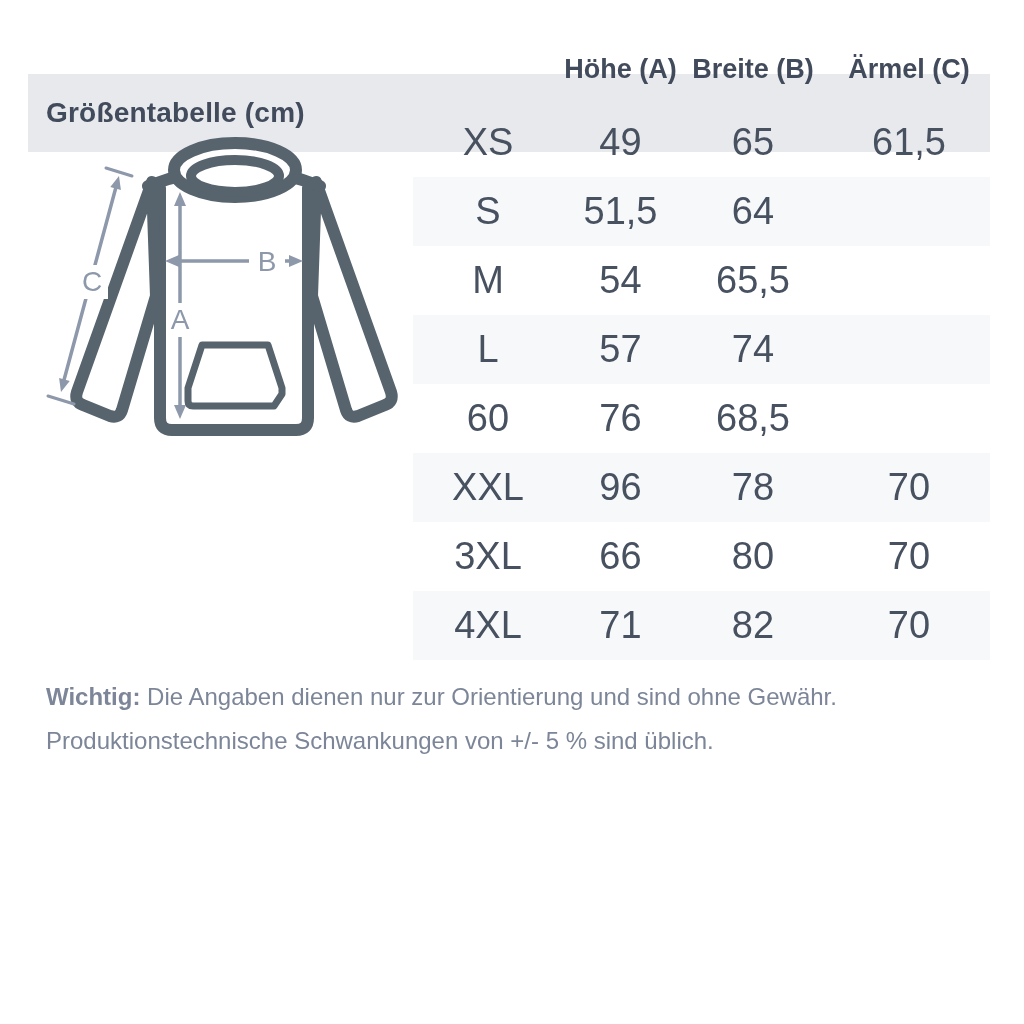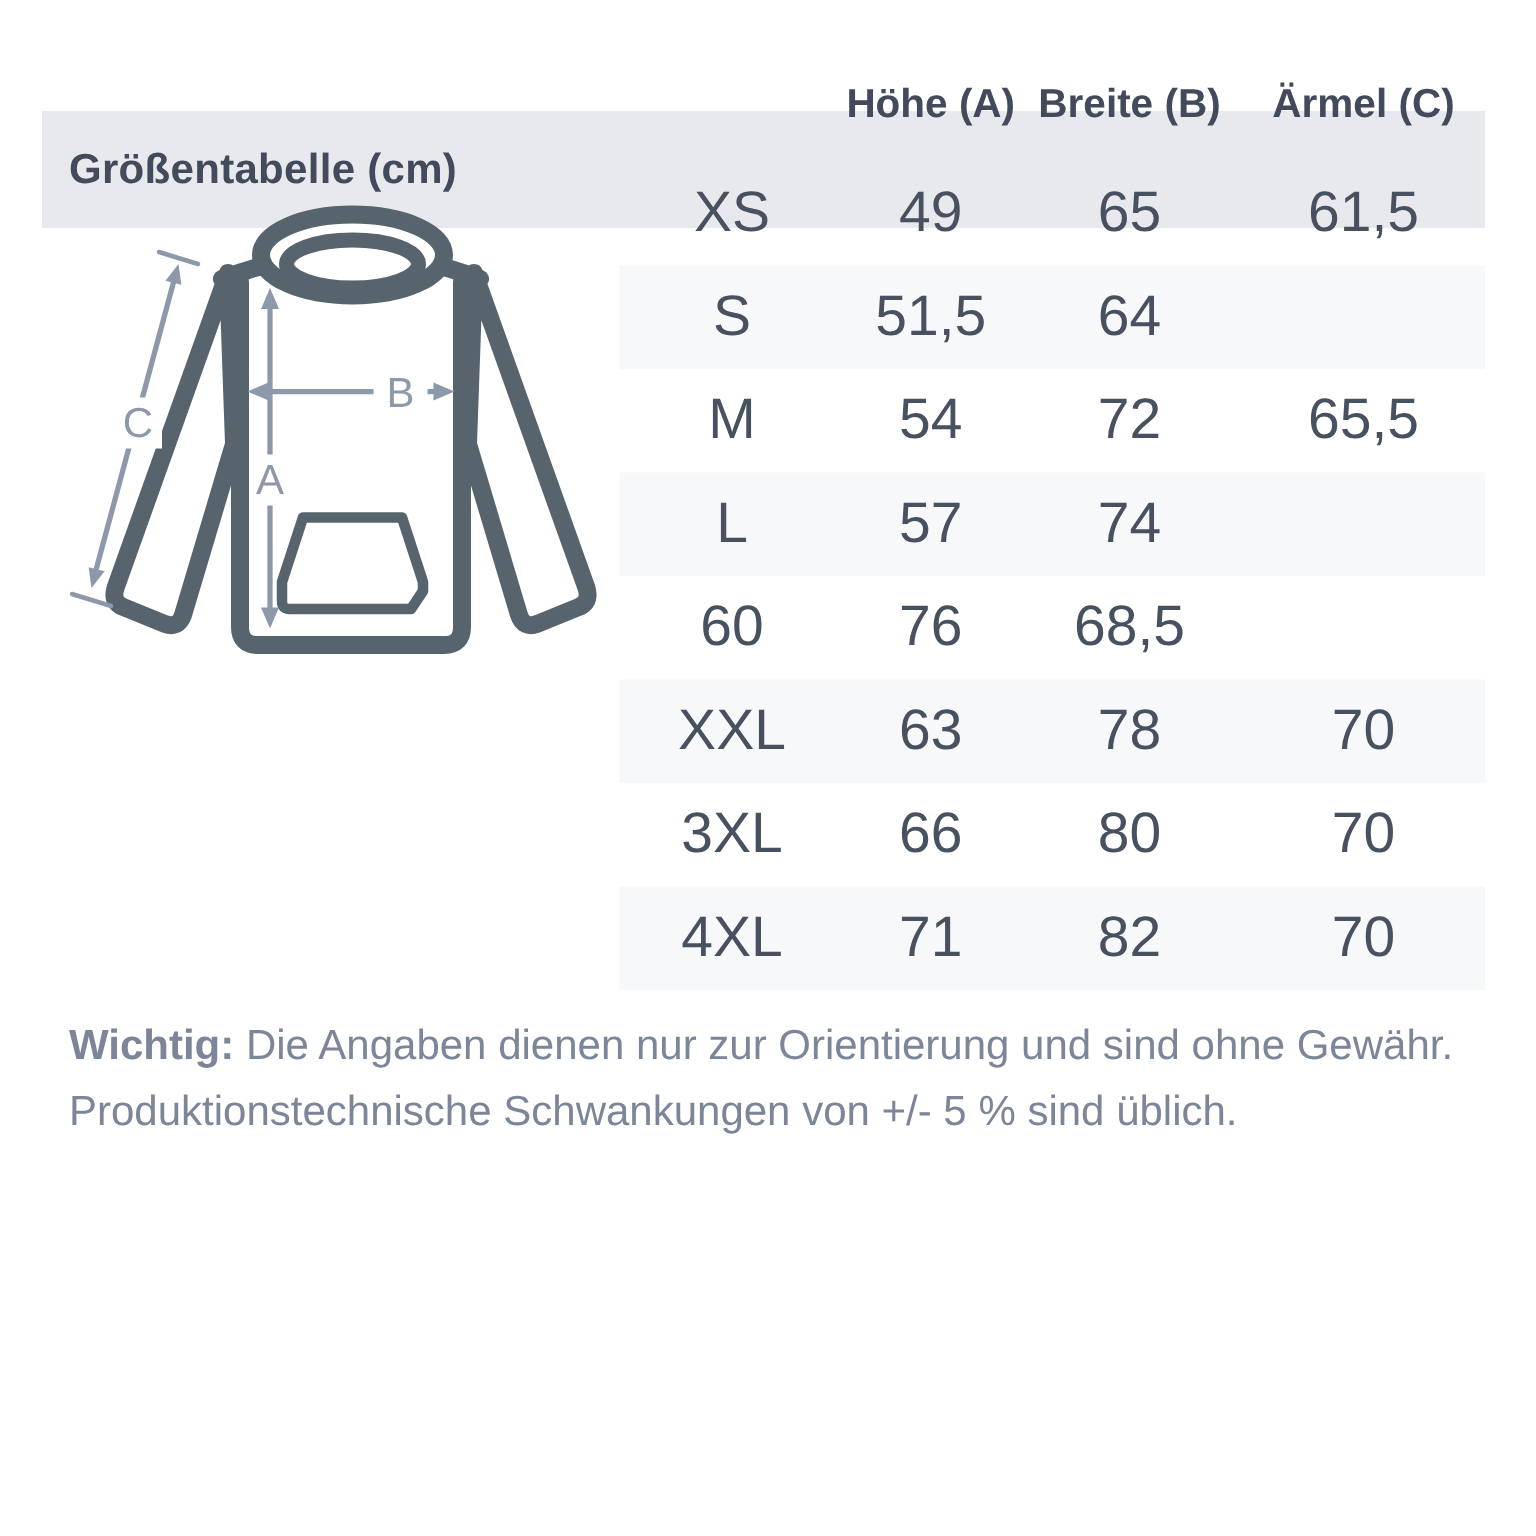--- a/index.html
+++ b/index.html
@@ -23,21 +23,21 @@
     height:69px; align-items:center; text-align:center;
     font-size:38px; color:#47515f;
   }
   .trow.head { height:78px; background:transparent; font-weight:bold; color:#414b5b; font-size:27px; }
   .trow.alt { background:#f7f8fa; }
 
   .diagram { position:absolute; left:12px; top:100px; width:380px; height:332px; }
 
   .note {
     position:absolute; left:18px; top:645px; width:930px;
-    font-size:28px; line-height:44px; color:#7c8698;
+    font-size:24px; line-height:44px; color:#7c8698;
   }
   .note .lead { font-weight:bold; }
 </style>
 </head>
 <body>
 
 <div class="sheet">
 
   <div class="header-bar">
     <div class="title">Größentabelle (cm)</div>
@@ -58,36 +58,35 @@
       <div>61,5</div>
     </div>
     <div class="trow alt">
       <div>S</div>
       <div>51,5</div>
       <div>64</div>
     </div>
     <div class="trow">
       <div>M</div>
       <div>54</div>
-      <div>72</div>
       <div>65,5</div>
     </div>
     <div class="trow alt">
       <div>L</div>
       <div>57</div>
       <div>74</div>
     </div>
     <div class="trow">
       <div>60</div>
       <div>76</div>
       <div>68,5</div>
     </div>
     <div class="trow alt">
       <div>XXL</div>
-      <div>63</div>
+      <div>96</div>
       <div>78</div>
       <div>70</div>
     </div>
     <div class="trow">
       <div>3XL</div>
       <div>66</div>
       <div>80</div>
       <div>70</div>
     </div>
     <div class="trow alt">

